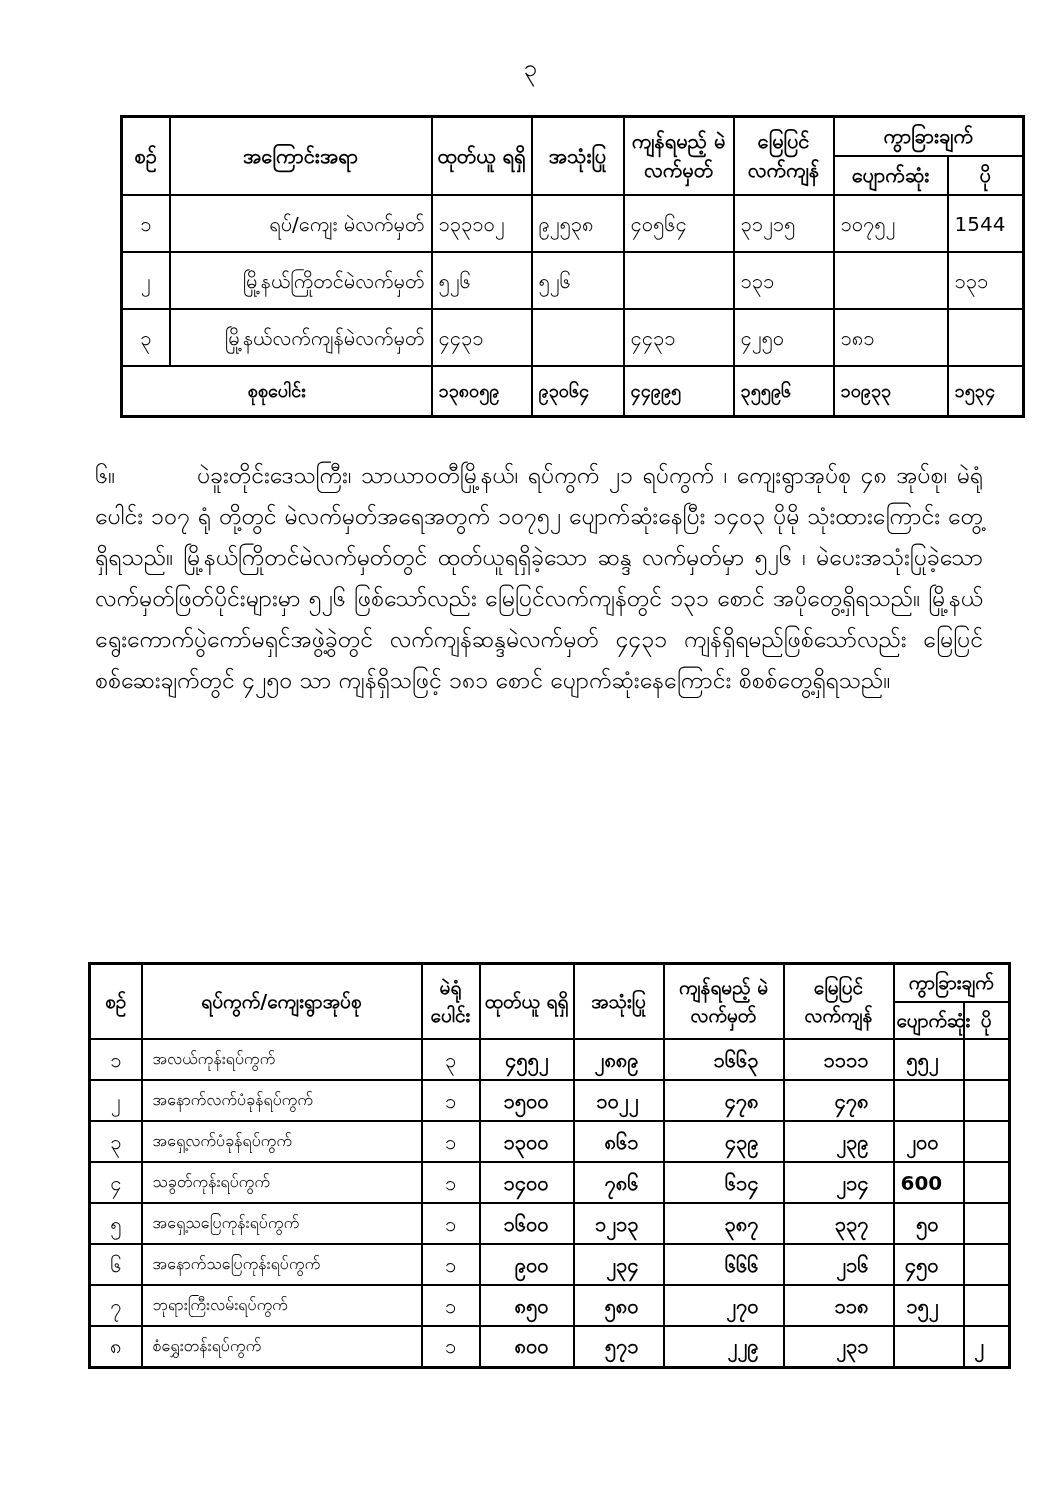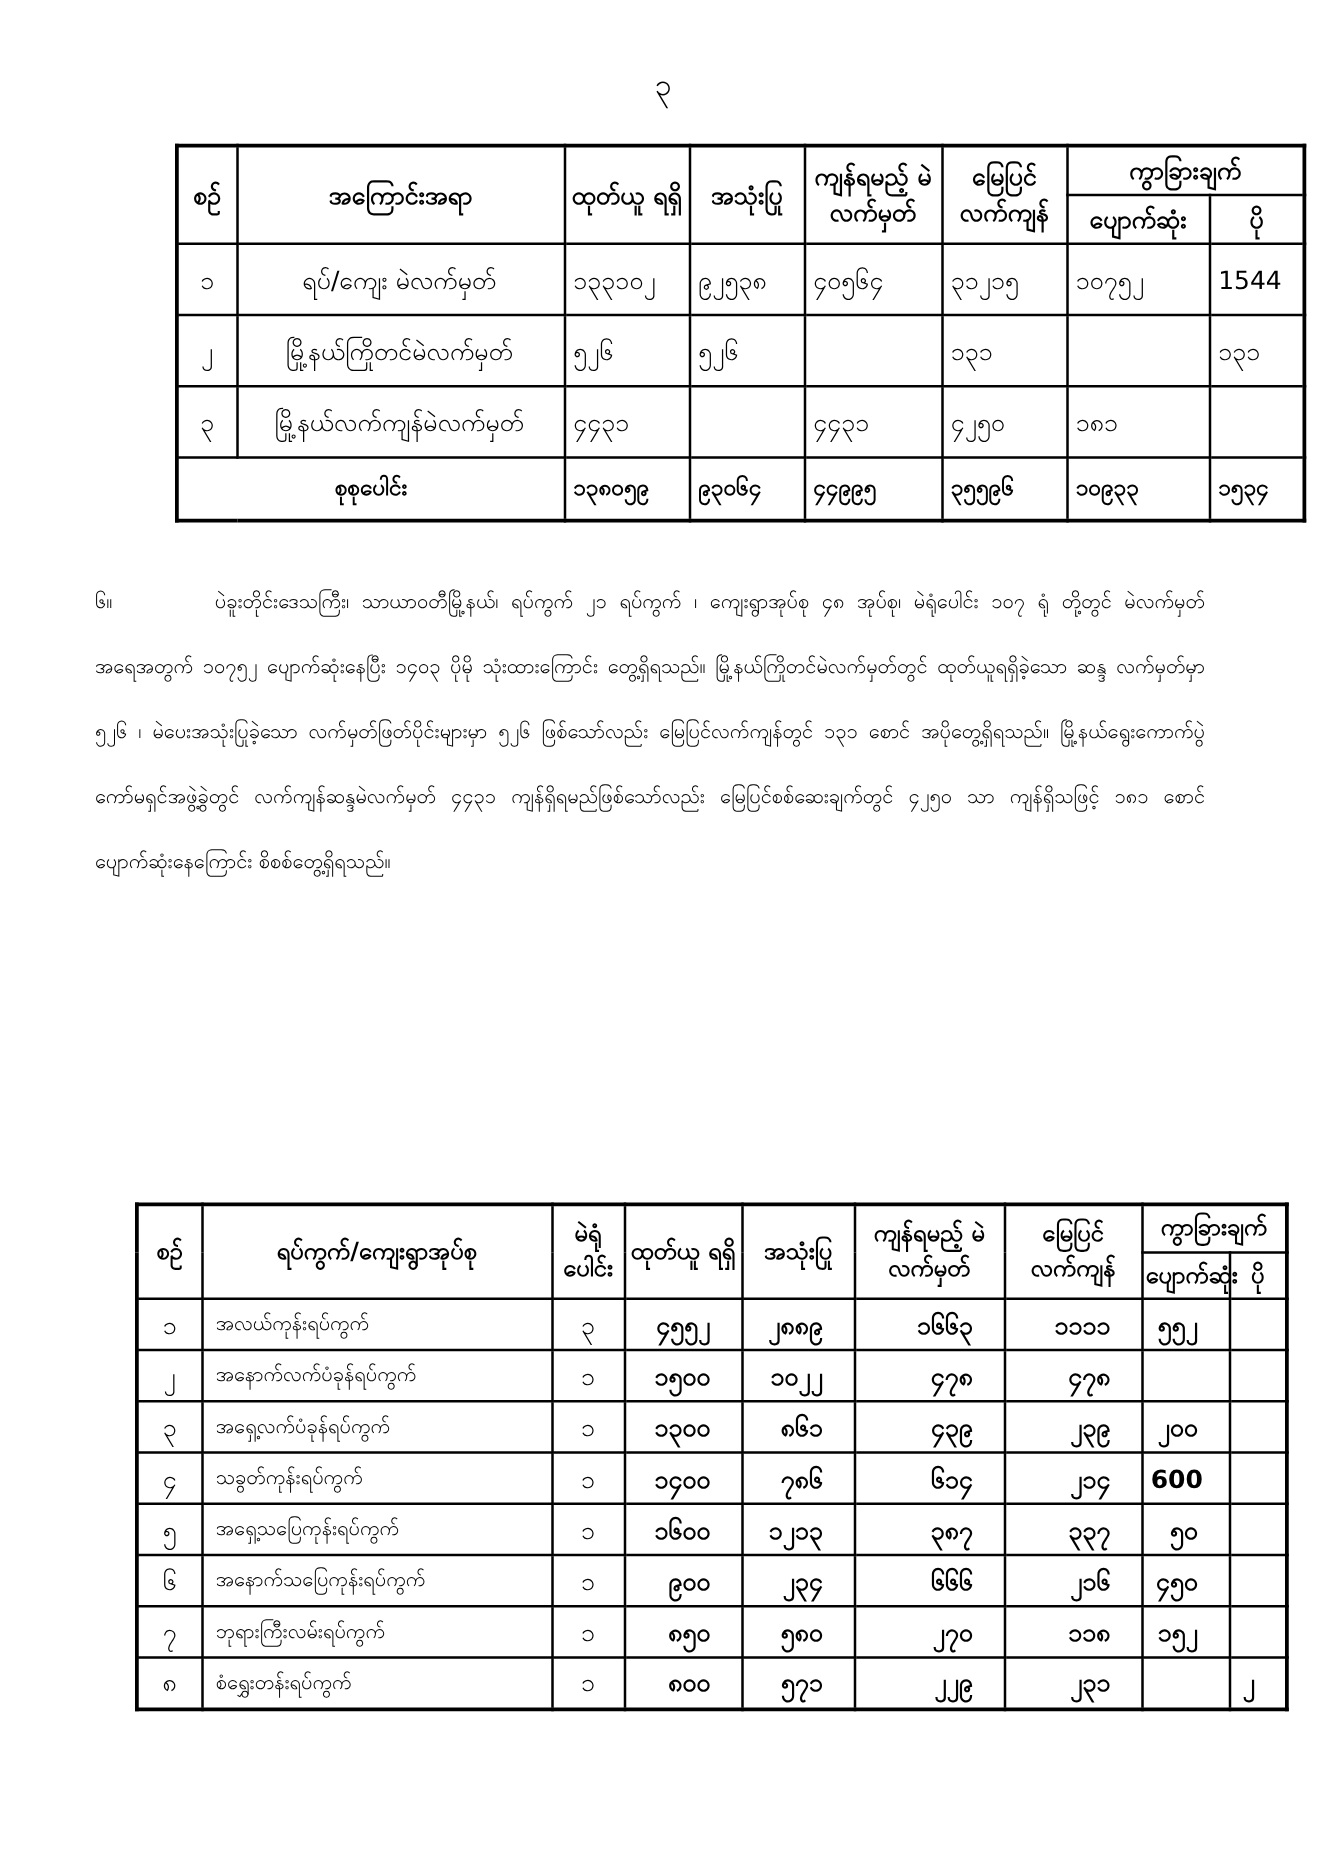--- a/index.html
+++ b/index.html
@@ -5,46 +5,46 @@
   * { margin:0; padding:0; box-sizing:border-box; }
   html,body { background:#e8e8e8; }
   body { font-family:"DejaVu Sans", sans-serif; }
   .page {
     position:relative; width:1061px; height:1500px; margin:0 auto;
     background:#ffffff; color:#000; overflow:hidden;
   }
   .page-number { text-align:center; padding-top:52px; font-size:24px; }
 
   
-  table { border-collapse:collapse; table-layout:fixed;margin-left:20px; }
+  table { border-collapse:collapse; table-layout:fixed; }
   th, td { border:2px solid #000; vertical-align:middle; }
   table { border:3px solid #000; }
   th { font-weight:bold; font-size:20px; line-height:1.45; padding:4px 2px; text-align:center; }
   td { font-size:20px; line-height:1.4; padding:4px 6px; }
 
   .t1 { position:absolute; left:120px; top:115px; width:902px; }
   .t1 td { height:57px; }
   .t1 .c-no   { text-align:center; }
-  .t1 .c-name { text-align:center; padding-left:4px; }
+  .t1 .c-name { text-align:right; padding-left:4px; }
   .t1 .c-num  { text-align:left; padding-right:16px; }
   .t1 tr.total td { font-weight:bold; height:50px; font-size:18px; }
   .t1 tr.total .label { text-align:center; }
 
   .t2 { position:absolute; left:88px; top:962px; width:920px; }
   .t2 td { height:41px; padding-top:2px; padding-bottom:2px; }
   .t2 .c-no   { text-align:center; }
   .t2 .c-name { text-align:left; padding-left:10px; font-size:16px; }
   .t2 .c-ctr  { text-align:center; }
   .t2 .c-num  { text-align:right; padding-right:24px; font-weight:bold; }
   .t2 th { font-size:19px; }
 
   
   .para {
-    position:absolute; left:76px; width:888px;
-    font-size:16px; line-height:52px; text-align:justify;
+    position:absolute; left:95px; width:888px;
+    font-size:23px; line-height:41px; text-align:justify;
   }
   .para-6 { top:455px; }
   .para-7 { top:838px; }
   .para .num { display:inline; }
   .para .tab { display:inline-block; width:82px; }
 </style>
 </head>
 <body>
 
 <div class="page">

